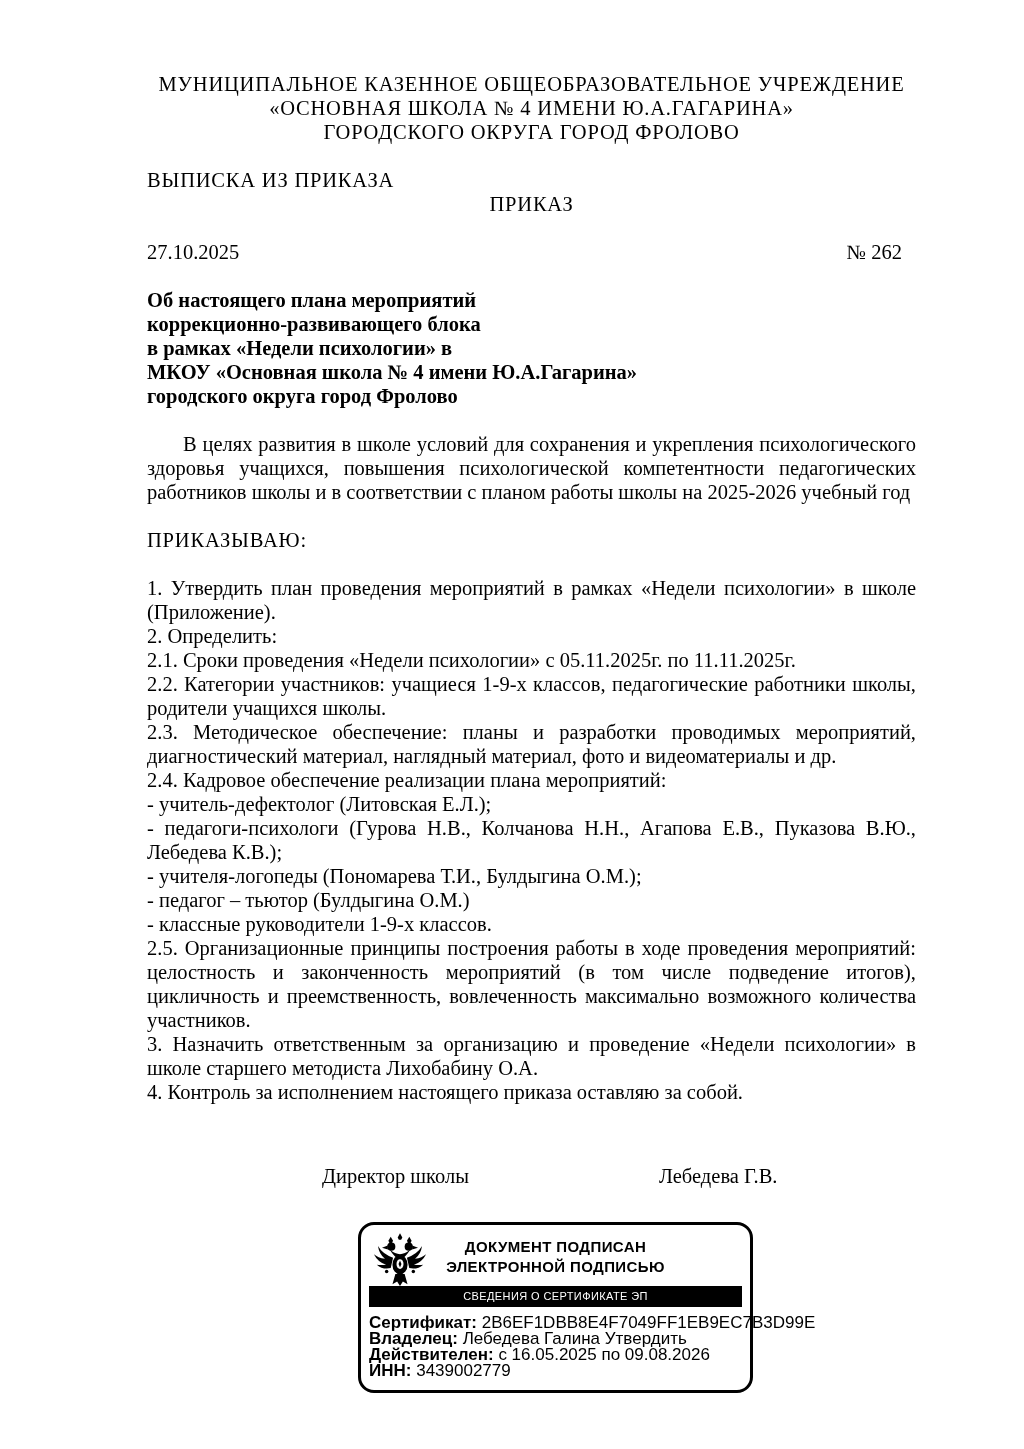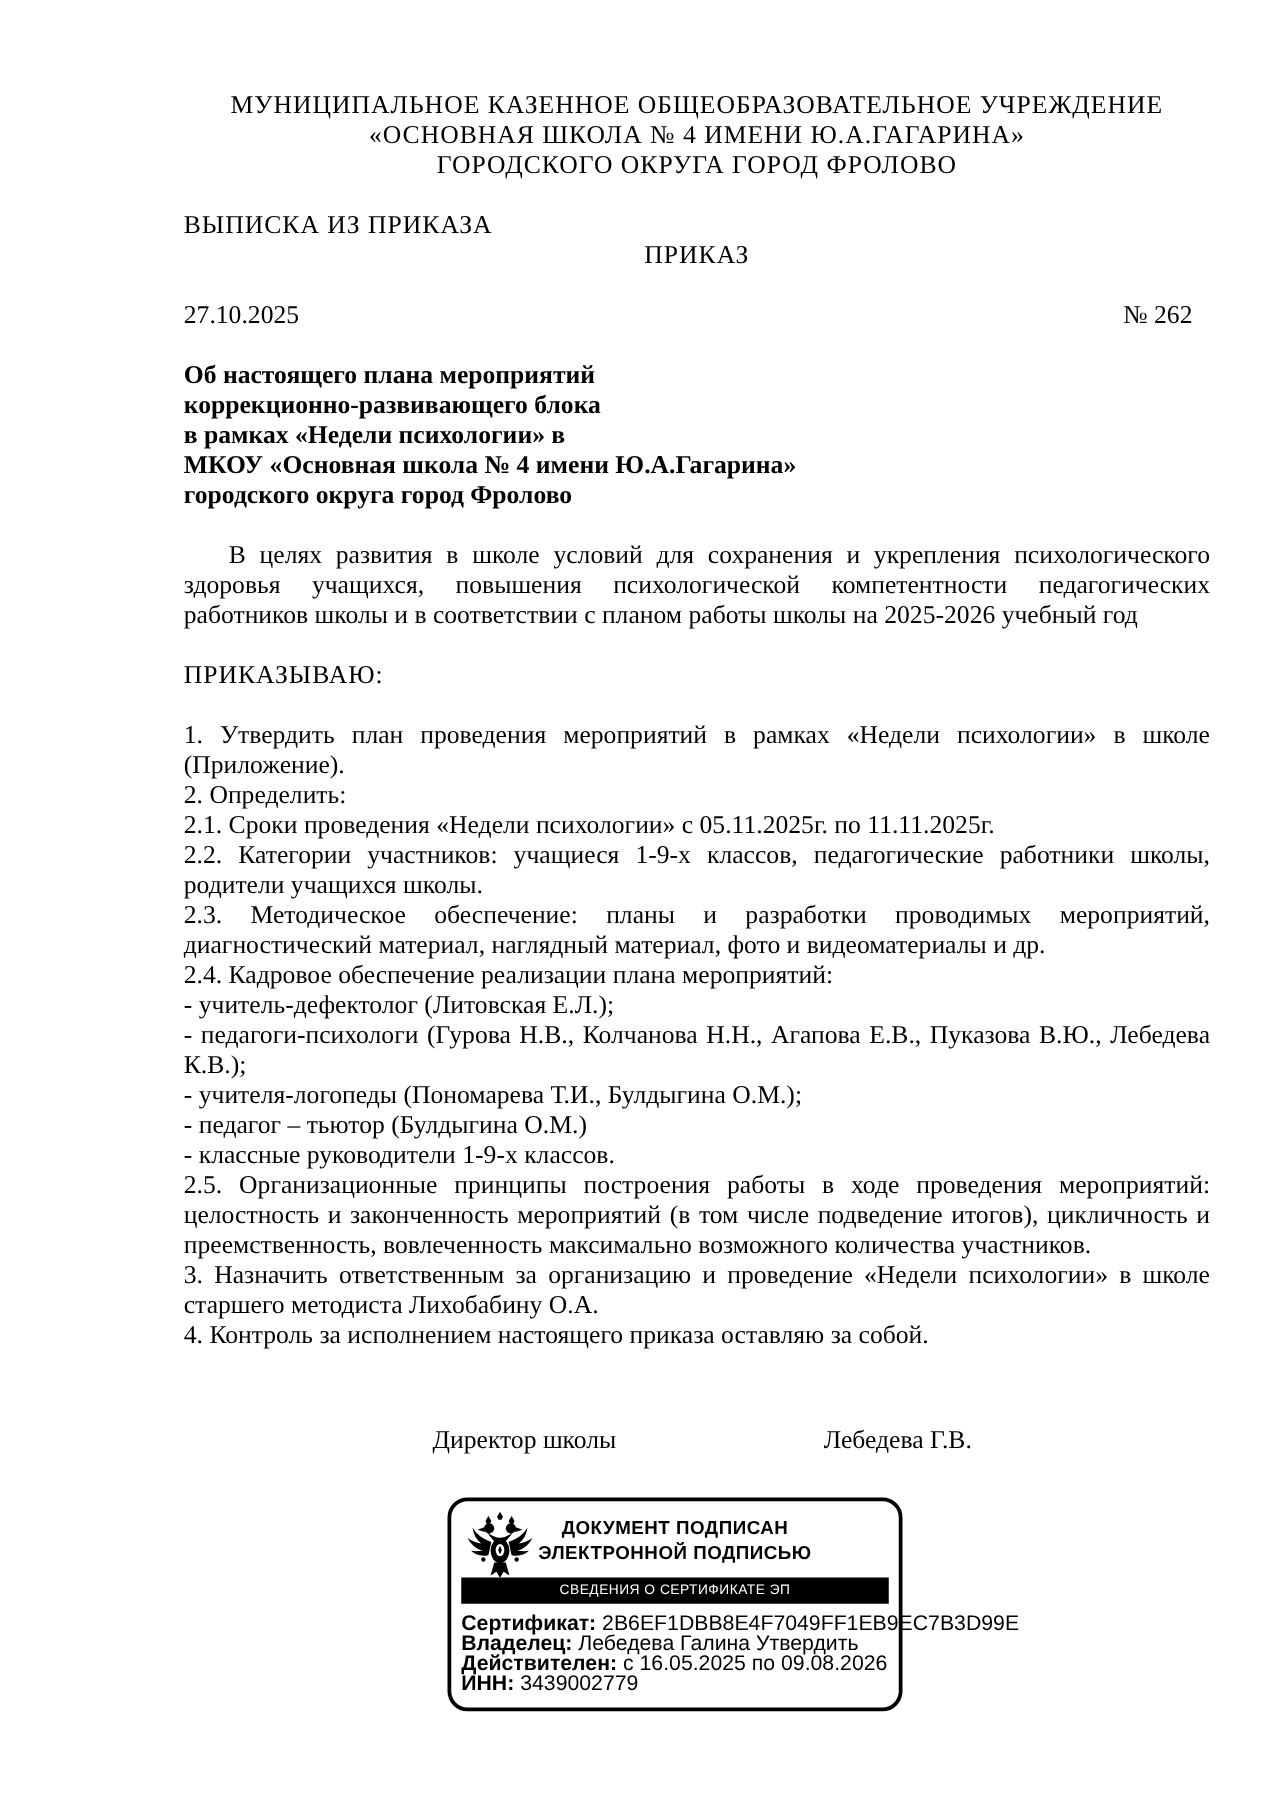--- a/index.html
+++ b/index.html
@@ -12,21 +12,21 @@
     height: 1449px;
     position: relative;
     font-family: "Liberation Serif", "DejaVu Serif", serif;
     color: #000;
     overflow: hidden;
   }
   .page {
     box-sizing: border-box;
     width: 1024px;
     height: 1449px;
-    padding: 72px 56px 0 147px; 
+    padding: 72px 108px 0 147px; 
     font-size: 20.5px;
     line-height: 24px;
   }
   
   .org-header {
     text-align: center;
     letter-spacing: 0.8px;
   }
   .org-header div { white-space: nowrap; }
 
@@ -68,29 +68,29 @@
     margin: 0;
     text-align: justify;
   }
 
   
   .signature-row {
     position: relative;
     height: 24px;
     margin-top: 60px;
   }
-  .sig-position { position: absolute; left: 175px; white-space: nowrap; margin-left: 24px; }
+  .sig-position { position: absolute; left: 175px; white-space: nowrap; }
   .sig-name     { position: absolute; left: 512px; white-space: nowrap; }
 
   
   .stamp {
     box-sizing: border-box;
     margin-left: 211px;
     margin-top: 34px;
-    width: 364px;
+    width: 395px;
     height: 171px;
     border: 3px solid #000;
     border-radius: 16px;
     padding: 8px;
     position: relative;
     font-family: "Liberation Sans", "DejaVu Sans", sans-serif;
     background: #fff;
   }
   .eagle {
     position: absolute;

